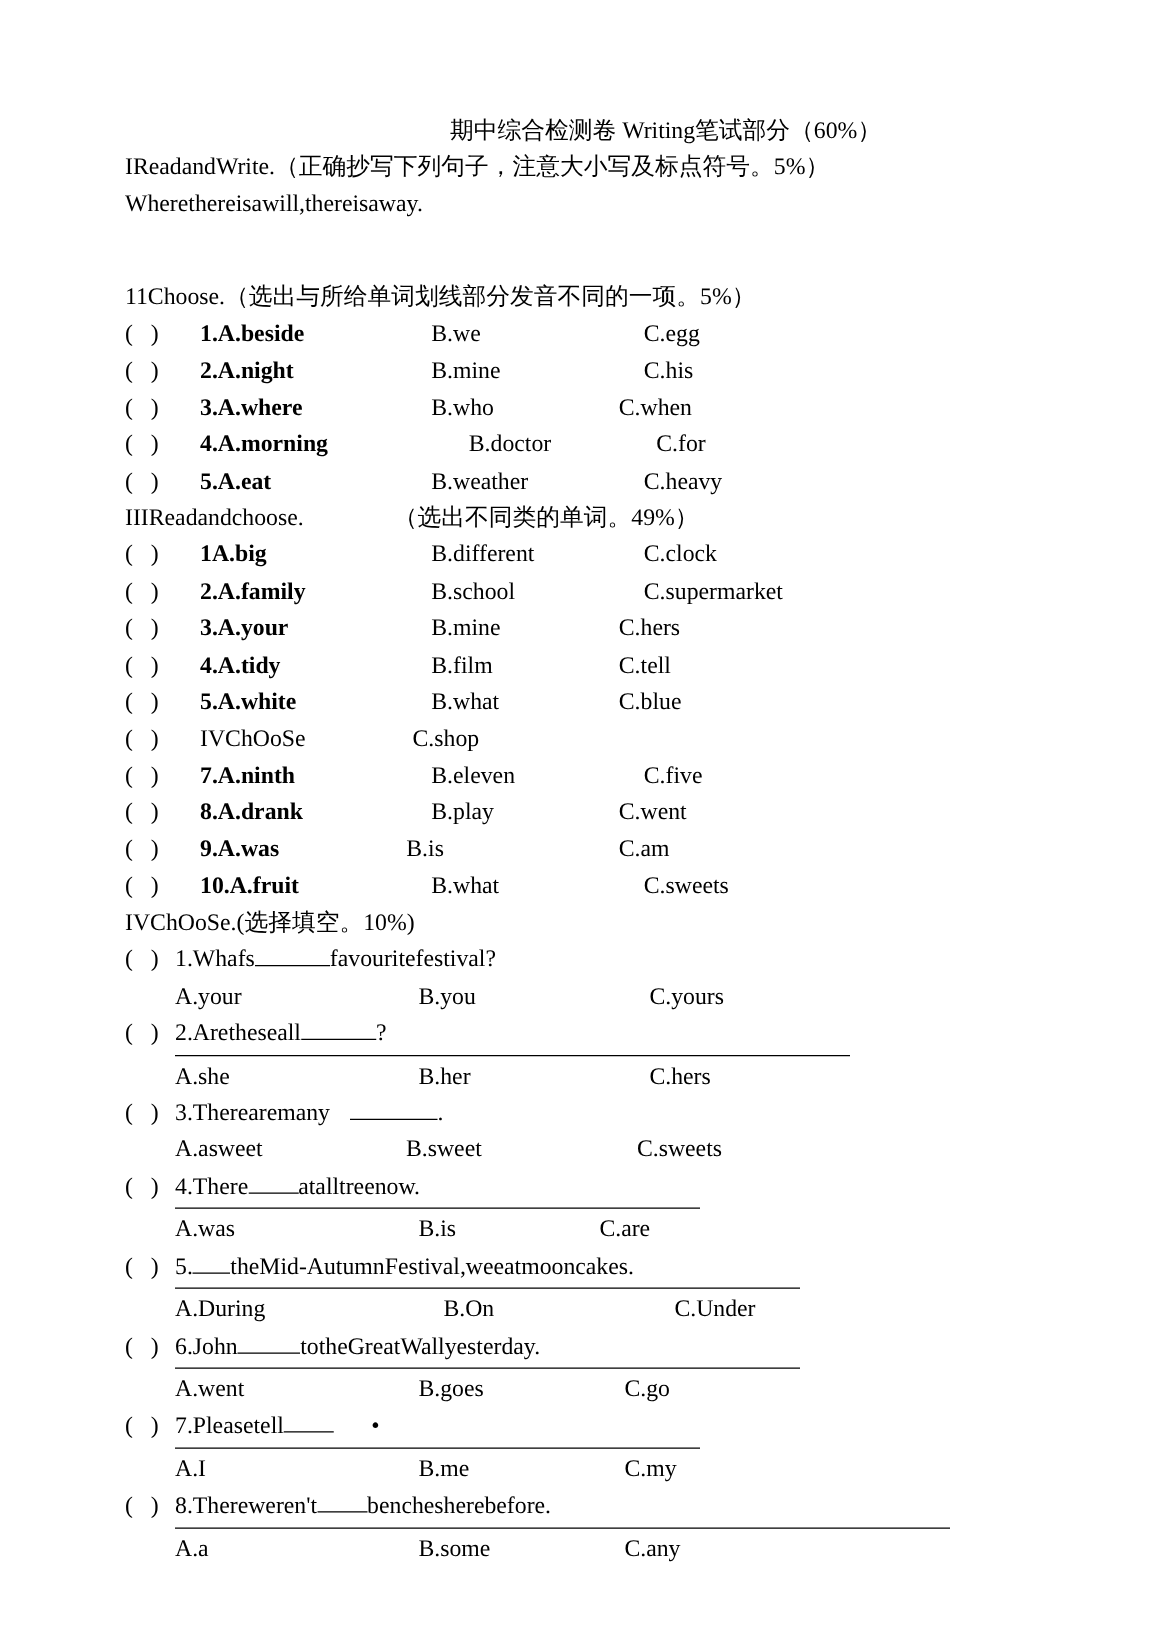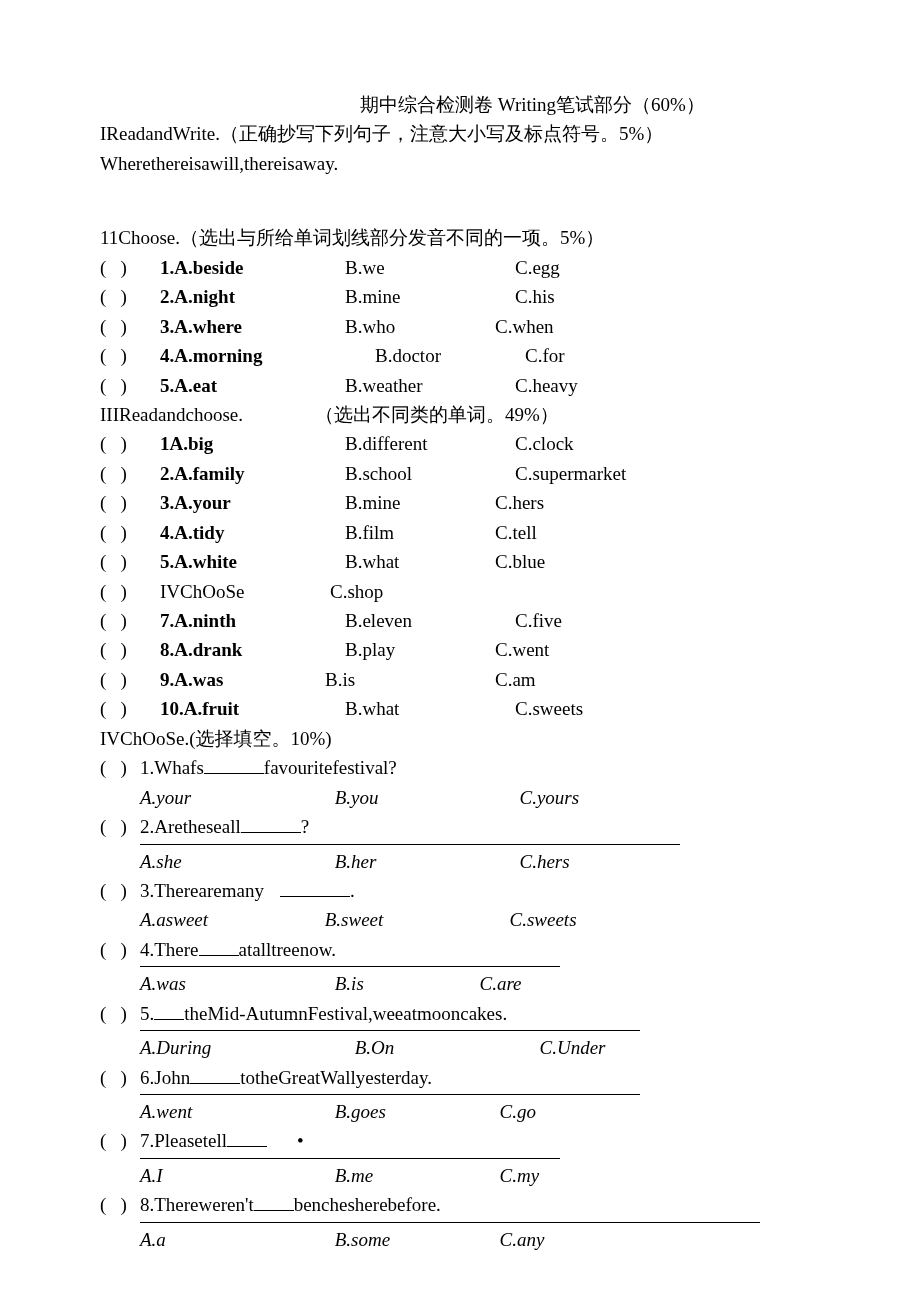--- a/index.html
+++ b/index.html
@@ -57,21 +57,20 @@
       display: flex;
       align-items: baseline;
       flex-wrap: nowrap;
     }
     .qiv-row .paren {
       width: 40px;
       white-space: pre;
     }
     .qiv-sub {
       padding-left: 40px;
-      font-style: italic;
     }
     .qiv-sub .optA { display:inline-block; width:190px; }
     .qiv-sub .optB { display:inline-block; width:180px; }
     .qiv-sub .optC { display:inline-block; }
     .sep-line {
       border-top: 1px solid #000;
       margin: 2px 0 2px 40px;
       width: 540px;
     }
     .sep-line-wide {

